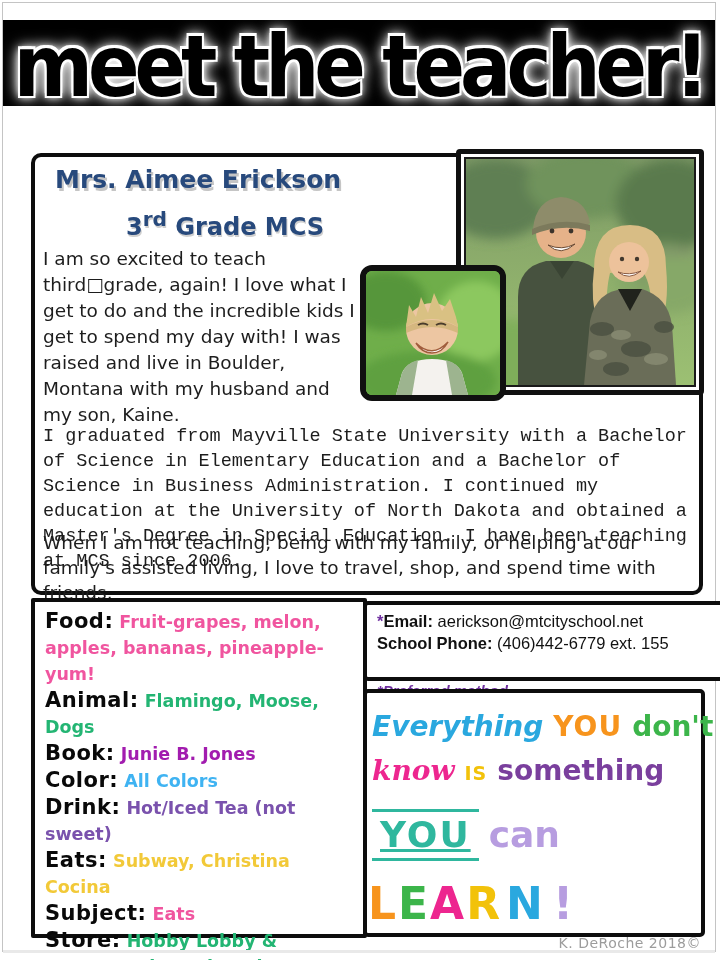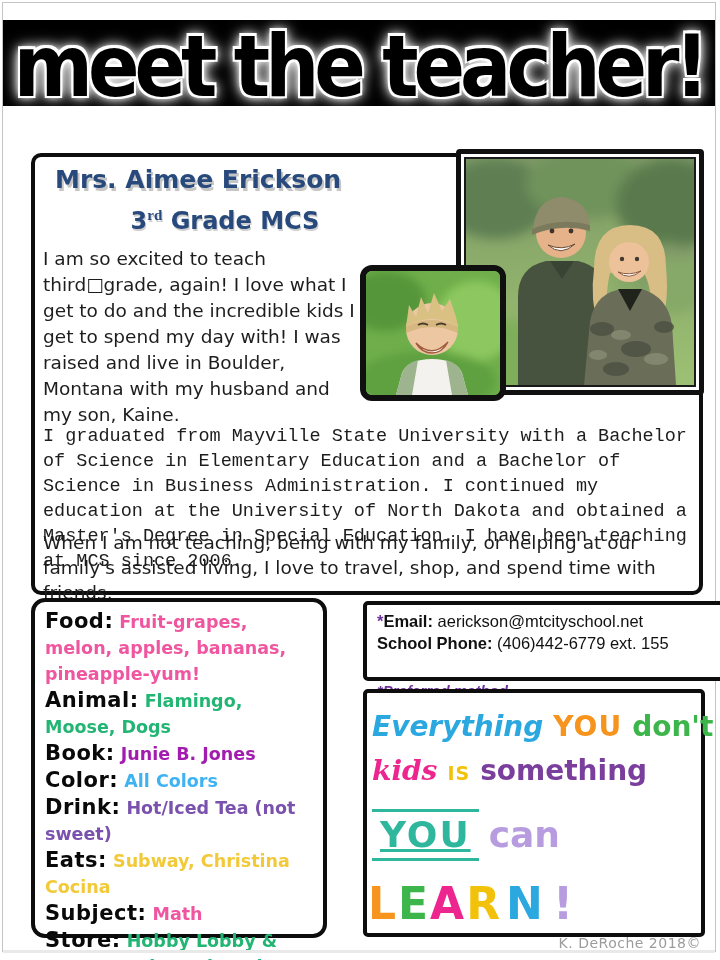--- a/index.html
+++ b/index.html
@@ -20,37 +20,37 @@
                   0 0 6px #fff,0 0 12px #fff,0 0 16px #fff;}
 
   
   .main-box{position:absolute;left:28px;top:150px;width:672px;height:442px;
       border:4px solid #0d0d0d;border-radius:10px;background:#fff;box-sizing:border-box;}
   .teacher-name{position:absolute;left:52px;top:162px;width:360px;
       font-size:25px;font-weight:800;letter-spacing:0px;
       text-shadow:2px 3px 0 rgba(150,150,150,.55);}
   .teacher-grade{position:absolute;left:52px;top:204px;width:340px;text-align:center;
       font-size:24px;font-weight:800;text-shadow:1px 2px 0 rgba(160,160,160,.5);}
-  .teacher-grade sup{font-size:15px;font-family:Liberation Serif, serif;}
+  .teacher-grade sup{font-size:20px;}
   .para{position:absolute;color:#1d1d1d;font-size:18.5px;line-height:26px;margin:0;}
   .para-intro{left:40px;top:243px;width:314px;}
   .para-edu{left:40px;top:421px;width:650px;line-height:25px;font-family:Liberation Mono, monospace;}
   .para-hobby{left:40px;top:527px;width:650px;line-height:25px;}
 
   
   .photo-frame{position:absolute;background:#fff;border:5px solid #101010;
       padding:3px;box-sizing:content-box;border-radius:4px;}
   .photo-inner{border:2px solid #1a1a1a;overflow:hidden;font-size:0;}
   .family-photo{left:453px;top:146px;}
   .son-photo{left:357px;top:262px;border:6px solid #101010;border-radius:12px;
       overflow:hidden;position:absolute;font-size:0;background:#6fae4a;}
 
   
-  .fav-box{position:absolute;left:28px;top:595px;width:296px;height:340px;
-      border:4px solid #0d0d0d;border-radius:14px;box-sizing:border-box;
+  .fav-box{position:absolute;left:28px;top:595px;width:336px;height:340px;
+      border:4px solid #0d0d0d;border-radius:2px;box-sizing:border-box;
       padding:6px 10px;background:#fff;}
   .fav-line{font-size:17.5px;line-height:26px;}
   .fav-label{font-size:21px;font-weight:800;color:#090909;letter-spacing:.5px;}
   .fav-value{font-weight:600;}
 
   
   .contact-box{position:absolute;left:360px;top:598px;width:412px;height:80px;
       border:4px solid #0d0d0d;border-radius:5px;box-sizing:border-box;
       padding:5px 10px;background:#fff;font-family:"Liberation Sans",sans-serif;}
   .contact-line{font-size:16.5px;line-height:22px;color:#111;}
@@ -183,35 +183,35 @@
   </div>
 
   <div class="fav-box">
     <div>
         <div class="fav-line"><span class="fav-label">Food:</span><span class="fav-value" style="color: rgb(240, 85, 159);"> Fruit-grapes, melon, apples, bananas, pineapple-yum!</span></div>
         <div class="fav-line"><span class="fav-label">Animal:</span><span class="fav-value" style="color: rgb(35, 181, 115);"> Flamingo, Moose, Dogs</span></div>
         <div class="fav-line"><span class="fav-label">Book:</span><span class="fav-value" style="color: #a21caf;"> Junie B. Jones</span></div>
         <div class="fav-line"><span class="fav-label">Color:</span><span class="fav-value" style="color: rgb(63, 179, 242);"> All Colors</span></div>
         <div class="fav-line"><span class="fav-label">Drink:</span><span class="fav-value" style="color: rgb(122, 82, 173);"> Hot/Iced Tea (not sweet)</span></div>
         <div class="fav-line"><span class="fav-label">Eats:</span><span class="fav-value" style="color: rgb(242, 201, 56);"> Subway, Christina Cocina</span></div>
-        <div class="fav-line"><span class="fav-label">Subject:</span><span class="fav-value" style="color: rgb(240, 85, 159);"> Math</span></div>
+        <div class="fav-line"><span class="fav-label">Subject:</span><span class="fav-value" style="color: rgb(240, 85, 159);"> Eats</span></div>
         <div class="fav-line"><span class="fav-label">Store:</span><span class="fav-value" style="color: rgb(35, 181, 115);"> Hobby Lobby &amp; Amazon- I love shopping!</span></div>
       </div>
   </div>
 
   <div class="contact-box">
     <div class="contact-line"><span class="c-star" style="color: rgb(112, 48, 160);">*</span><span class="c-label">Email:</span> <span class="c-value">aerickson@mtcityschool.net</span></div>
     <div class="contact-line"><span class="c-label">School Phone:</span> <span class="c-value">(406)442-6779 ext. 155</span></div>
     <div class="c-note" style="color: rgb(112, 48, 160);">*Preferred method</div>
   </div>
 
   <div class="quote-box">
     <div>
         <div class="q-line q-line1"><span class="q-tok q-script" style="color: rgb(42, 168, 223);">Everything</span><span class="q-tok q-block" style="color: rgb(247, 148, 29);">YOU</span><span class="q-tok q-bold" style="color: rgb(60, 181, 74);">don't</span></div>
-        <div class="q-line q-line2"><span class="q-tok q-script-i" style="color: rgb(237, 38, 143);">kids</span><span class="q-tok q-block q-sm" style="color: rgb(242, 194, 10);">IS</span><span class="q-tok q-bold" style="color: rgb(122, 63, 157);">something</span></div>
+        <div class="q-line q-line2"><span class="q-tok q-script-i" style="color: rgb(237, 38, 143);">know</span><span class="q-tok q-block q-sm" style="color: rgb(242, 194, 10);">IS</span><span class="q-tok q-bold" style="color: rgb(122, 63, 157);">something</span></div>
         <div class="q-line q-line3"><span class="q-tok q-stamp" style="color: rgb(47, 183, 158);">YOU</span><span class="q-tok q-hand" style="color: rgb(183, 157, 224);">can</span></div>
         <div class="q-line q-line4"><span class="q-tok q-learn q-tight" style="color: rgb(247, 148, 29);">L</span><span class="q-tok q-learn q-tight" style="color: rgb(60, 181, 74);">E</span><span class="q-tok q-learn q-tight" style="color: rgb(237, 38, 143);">A</span><span class="q-tok q-learn q-tight" style="color: rgb(242, 194, 10);">R</span><span class="q-tok q-learn" style="color: rgb(42, 168, 223);">N</span><span class="q-tok q-learn" style="color: rgb(183, 157, 224);">!</span></div>
       </div>
   </div>
 
   <div class="credit">K. DeRoche 2018©</div>
 
   <div class="bottom-strip"></div>
 </div>
 

